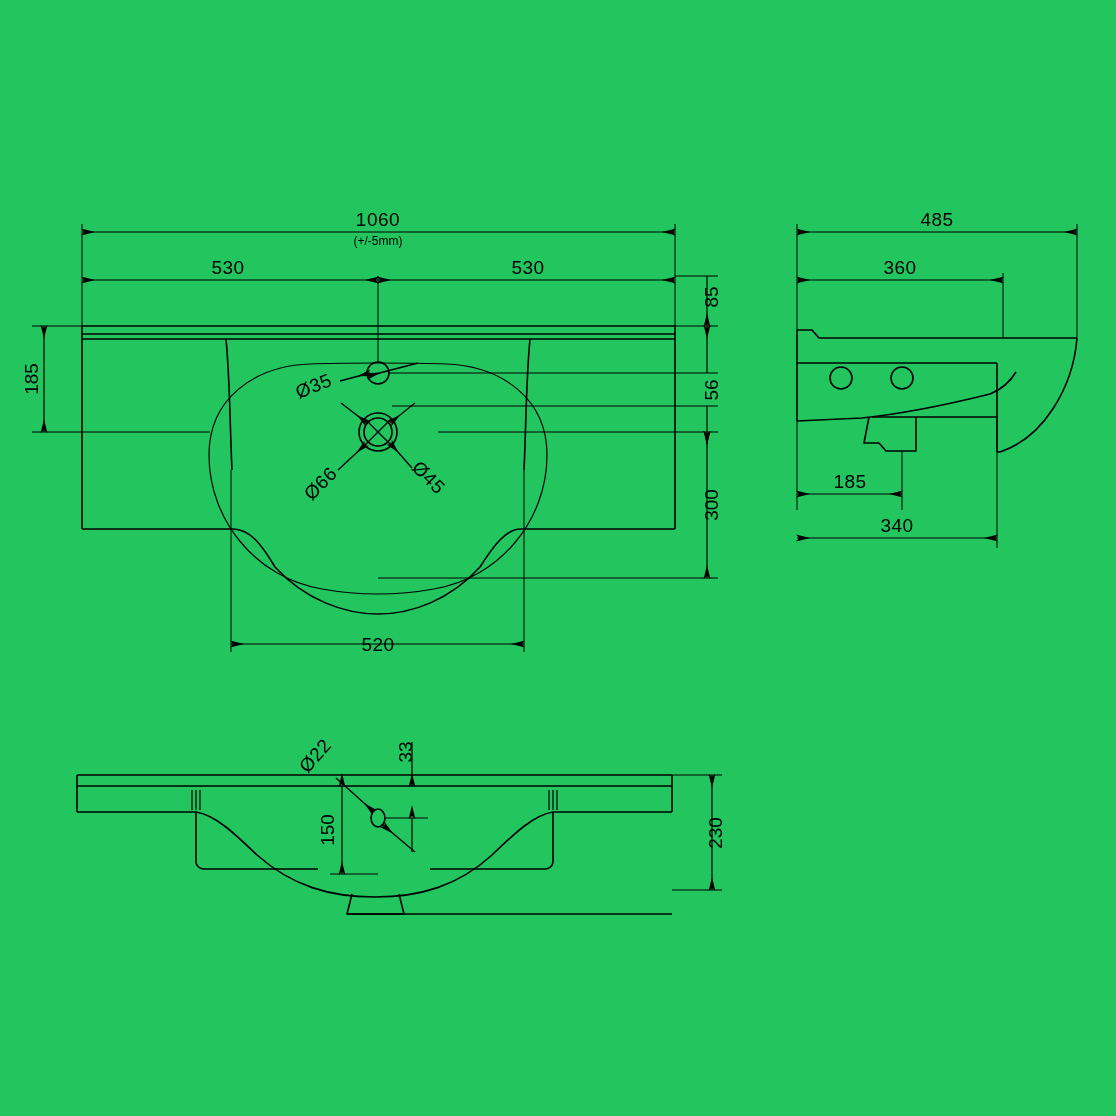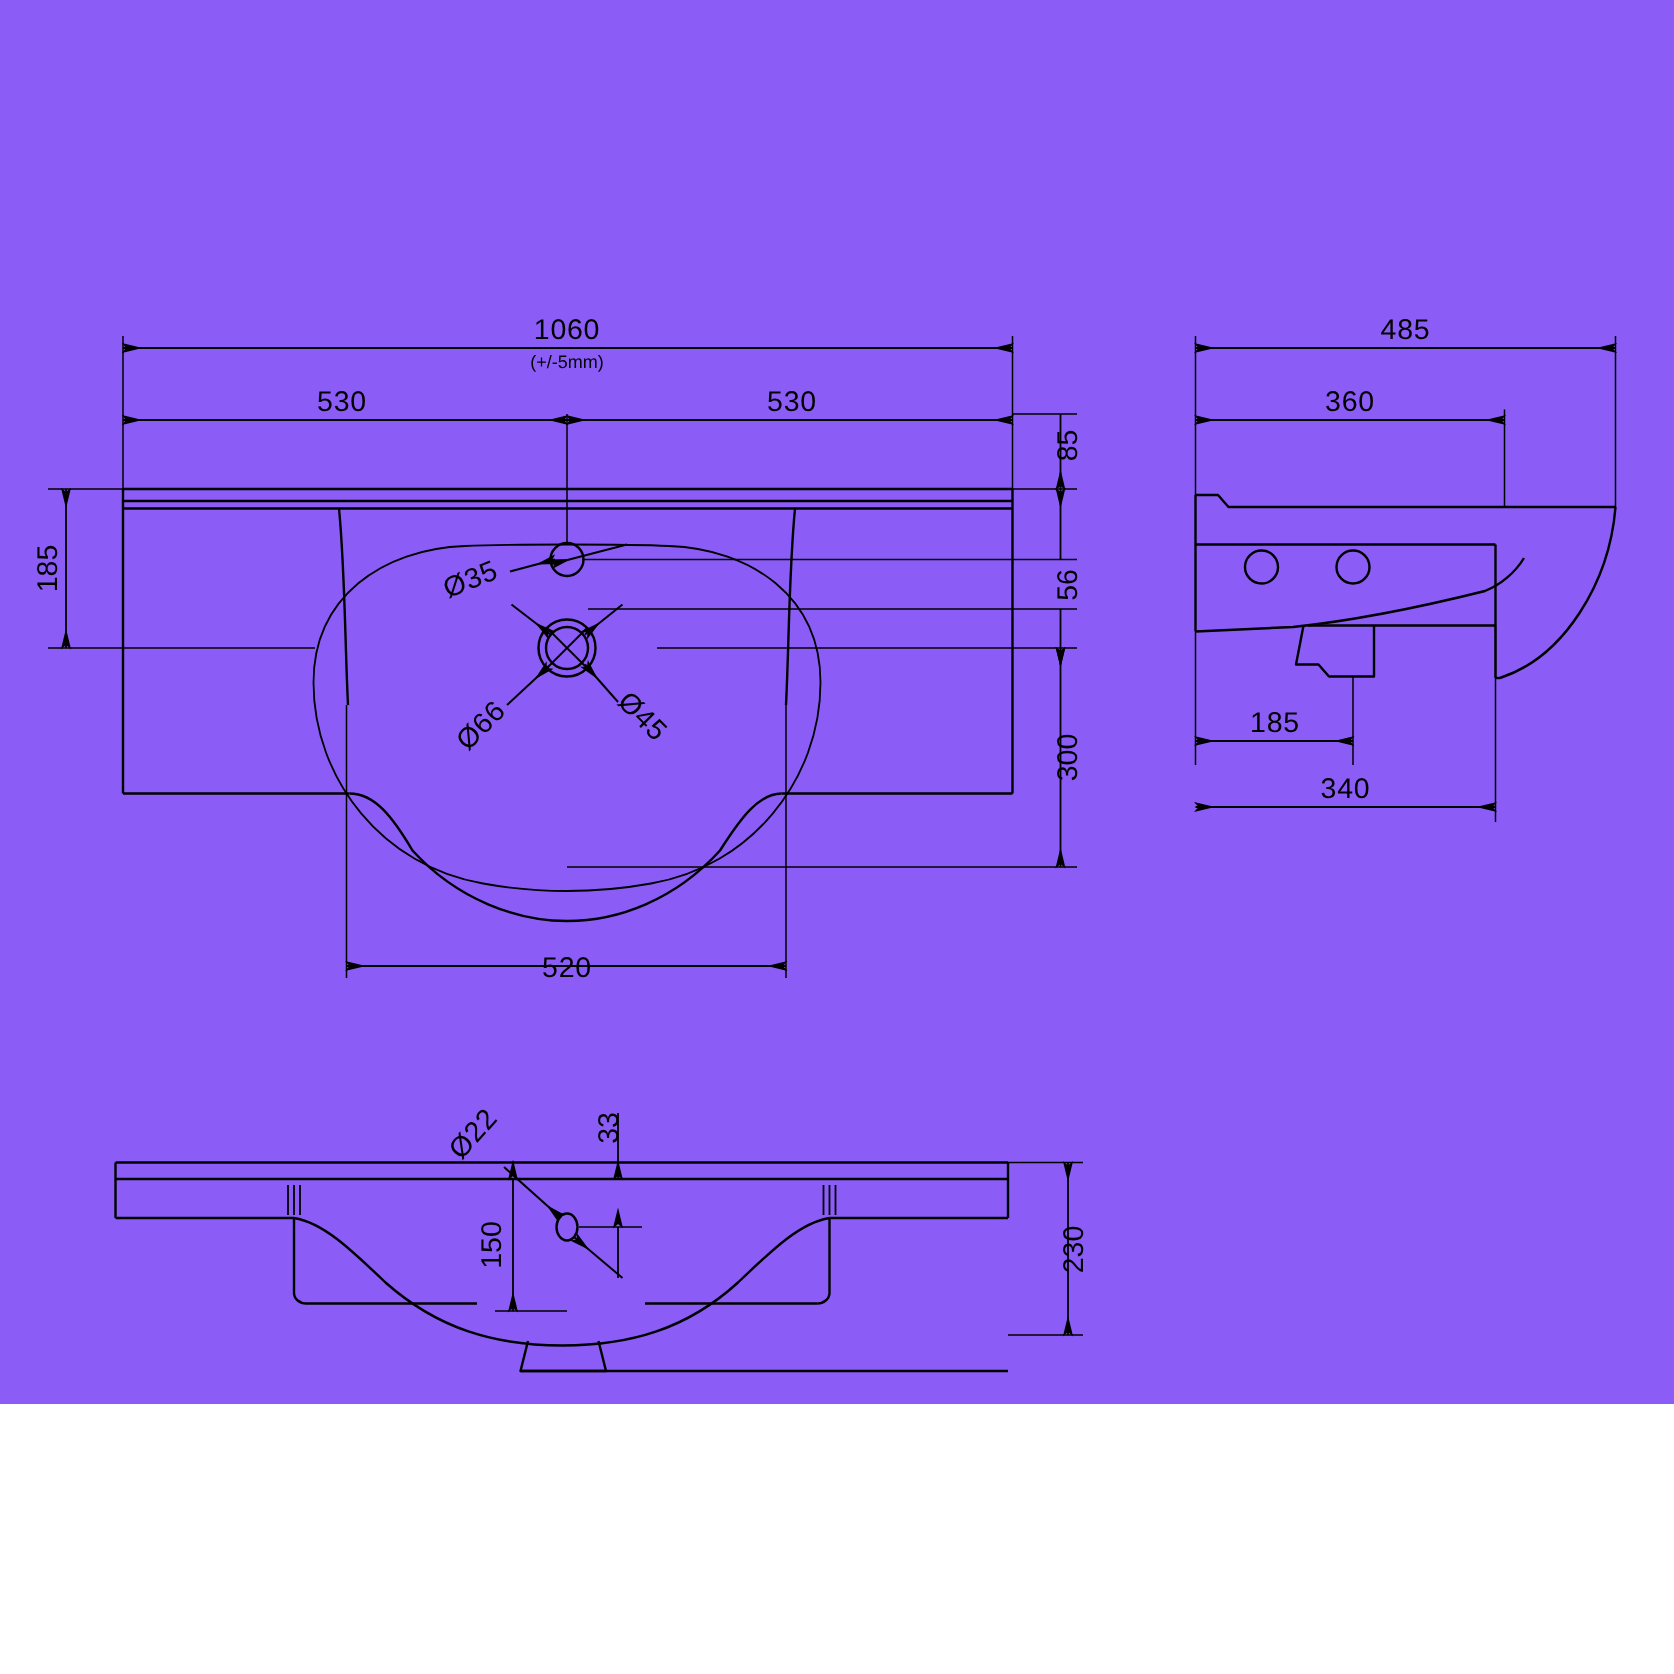--- a/index.html
+++ b/index.html
@@ -9,22 +9,22 @@
   }
   body {
     width: 1116px;
     height: 1116px;
     font-family: "Liberation Sans", sans-serif;
     overflow: hidden;
   }
   #drawing-root {
     position: relative;
     width: 1116px;
-    height: 936px;
-    background: #8b5cf6;
+    height: 1116px;
+    background: #22c55e;
   }
   svg#tech-drawing {
     display: block;
     width: 1116px;
     height: 1116px;
   }
   .obj {
     fill: none;
     stroke: #000000;
     stroke-width: 1.6;

